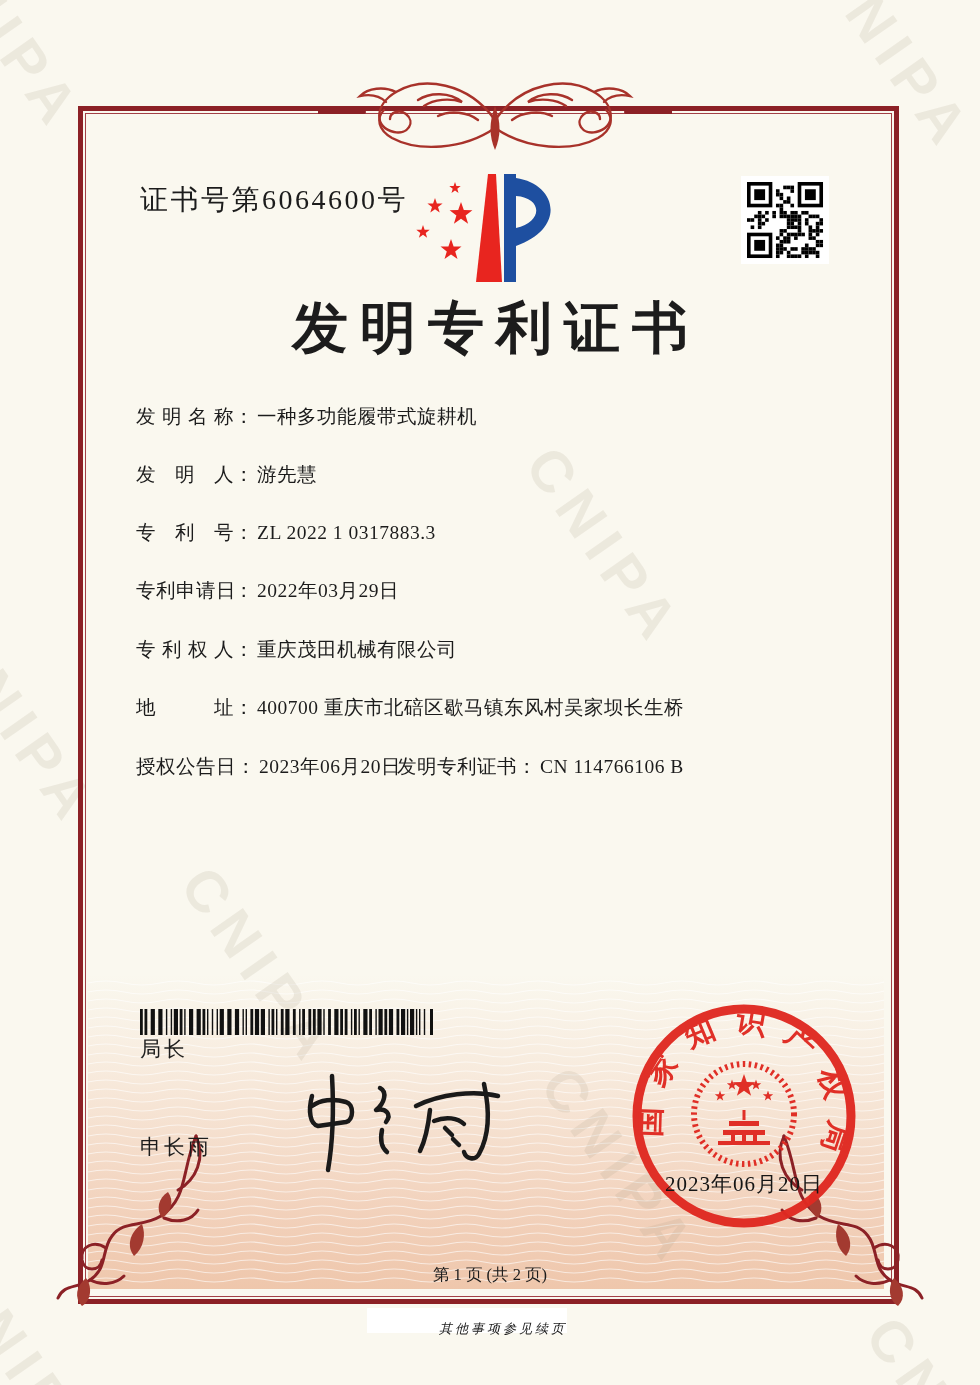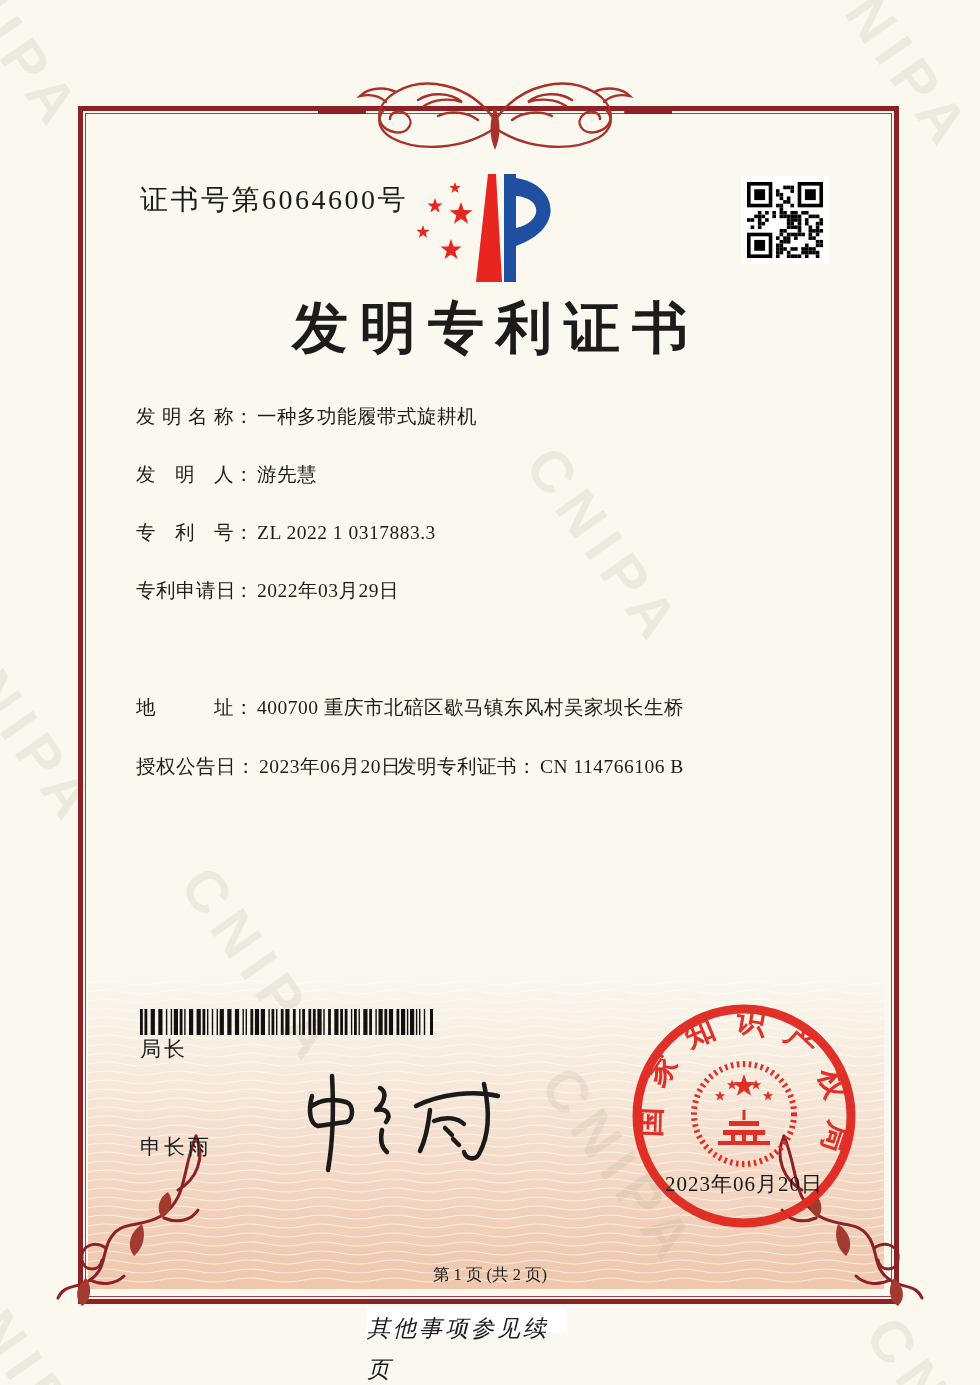--- a/index.html
+++ b/index.html
@@ -34,21 +34,21 @@
   .paras p{margin:0;text-indent:2em;}
   .barcode{position:absolute;left:140px;top:1009px;z-index:5;}
   .director{position:absolute;left:140px;z-index:5;font-family:"Liberation Sans","DejaVu Sans",sans-serif;
             font-size:21px;letter-spacing:3px;}
   .sig{position:absolute;left:288px;top:1066px;z-index:6;}
   .seal{position:absolute;left:628px;top:1000px;z-index:6;opacity:.97;}
   .sealdate{position:absolute;left:628px;top:1170px;width:232px;z-index:7;text-align:center;
             font-size:21px;letter-spacing:1px;color:#151515;}
   .pageind{position:absolute;left:88px;top:1264px;width:804px;z-index:5;text-align:center;font-size:16.5px;}
   .note{position:absolute;left:367px;top:1308px;width:200px;height:25px;line-height:41px;z-index:6;
-        background:#ffffff;text-align:left;font-size:23px;font-style:italic;letter-spacing:3px;}
+        background:#ffffff;text-align:right;font-size:13px;font-style:italic;letter-spacing:3px;}
 </style>
 </head>
 <body>
 
 <div class="page">
 
   <div class="wm" style="left:-60px;top:-95px">CNIPA</div>
   <div class="wm" style="left:830px;top:-75px">CNIPA</div>
   <div class="wm" style="left:540px;top:420px">CNIPA</div>
   <div class="wm" style="left:-45px;top:600px">CNIPA</div>
@@ -295,20 +295,23 @@
   </div>
   <div class="frow" style="top:461px">
     <span class="flabel">发明人</span><span>：</span><span class="fvalue">游先慧</span>
   </div>
   <div class="frow" style="top:519px">
     <span class="flabel">专利号</span><span>：</span><span class="fvalue">ZL 2022 1 0317883.3</span>
   </div>
   <div class="frow" style="top:577px">
     <span class="flabel">专利申请日</span><span>：</span><span class="fvalue">2022年03月29日</span>
   </div>
+  <div class="frow" style="top:636px">
+    <span class="flabel">专利权人</span><span>：</span><span class="fvalue">重庆茂田机械有限公司</span>
+  </div>
   <div class="frow" style="top:694px">
     <span class="flabel">地址</span><span>：</span><span class="fvalue">400700 重庆市北碚区歇马镇东风村吴家坝长生桥</span>
   </div>
   <div class="frow" style="top:753px;width:740px">
     <span>授权公告日</span><span>：</span><span class="fvalue">2023年06月20日</span>
     <span class="gpair2">
       <span>发明专利证书</span><span>：</span><span class="fvalue">CN 114766106 B</span>
     </span>
   </div>
 

